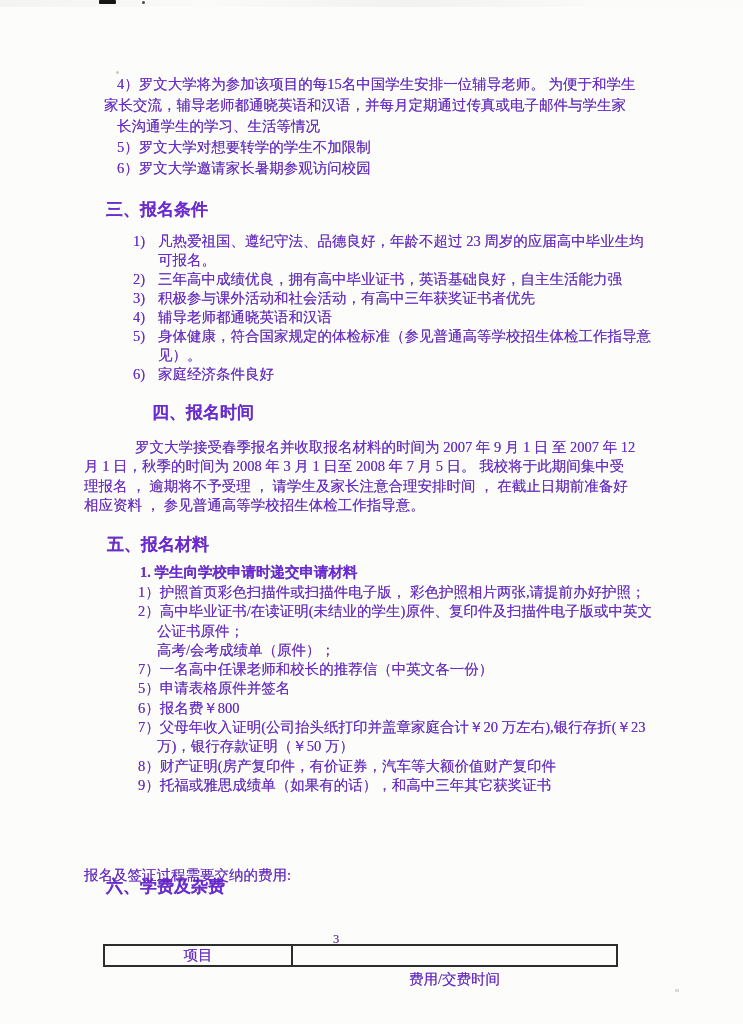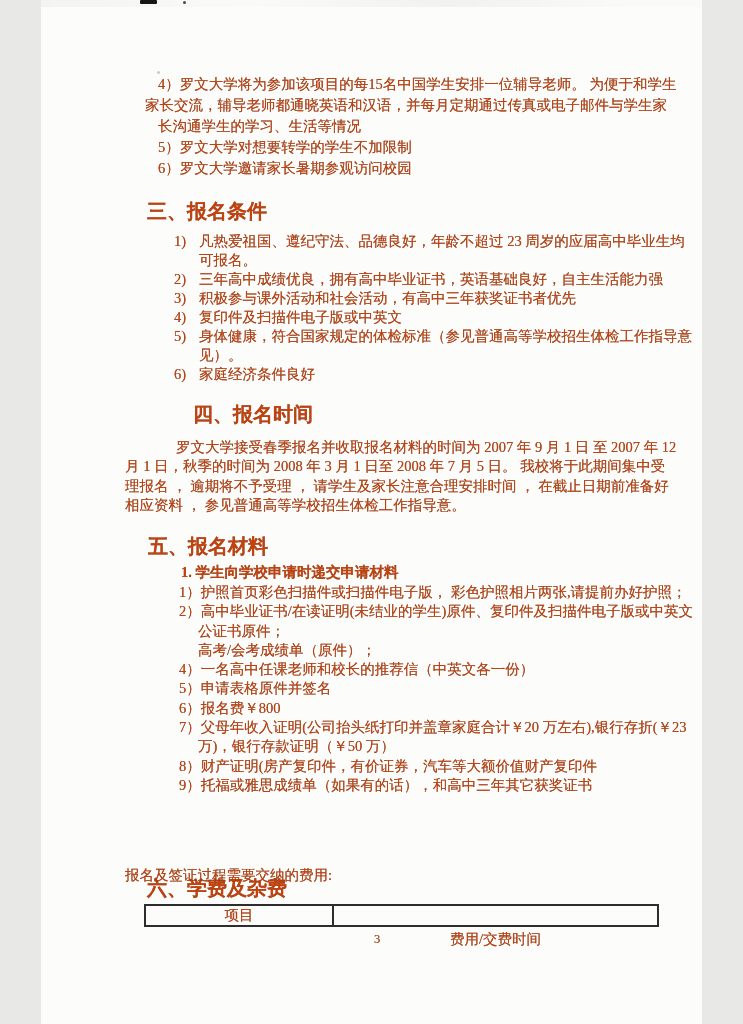--- a/index.html
+++ b/index.html
@@ -1,60 +1,60 @@
 <!DOCTYPE html>
 <html><head>
 <meta charset="utf-8">
 <style>
   html,body { margin:0; padding:0; background:#e8e8e6; }
   .page {
     position:relative;
-    width:661px; height:1024px;
+    width:743px; height:1024px;
     margin:0 auto;
     background:#fcfcfb;
     font-family:"Liberation Serif","DejaVu Serif",serif;
-    color:#c2410c;
+    color:#6d28d9;
     font-size:14.5px;
     overflow:hidden;
     text-shadow:0 0 0.4px rgba(20,20,20,0.55);
   }
   .line { white-space:nowrap; line-height:inherit; }
 
   
   .smudge { position:absolute; left:0; top:0; width:743px; height:7px;
     background:linear-gradient(90deg, rgba(0,0,0,0.035), rgba(0,0,0,0.008) 28%, rgba(0,0,0,0.045) 55%, rgba(0,0,0,0.008) 80%); }
   .a1 { position:absolute; left:99px; top:0; width:17px; height:4px; background:#161616; border-radius:1px; }
   .a2 { position:absolute; left:142px; top:1px; width:3px; height:3px; background:#4a4a4a; border-radius:50%; }
   .a3 { position:absolute; left:116px; top:71px; width:3px; height:3px; background:#c9c9c5; border-radius:50%; }
   .a4 { position:absolute; left:675px; top:989px; width:4px; height:3px; background:#dadad6; }
 
   
   .intro { position:absolute; left:104px; top:74px; line-height:21px; }
   .intro .ind { margin-left:13px; }
 
-  .heading { position:absolute; font-weight:bold; font-size:20px; white-space:nowrap; margin:0; }
+  .heading { position:absolute; font-weight:bold; font-size:17px; white-space:nowrap; margin:0; }
   .h3 { left:106px; top:198px; }
   .h4 { left:107px; top:401px;margin-left:45px; }
   .h5 { left:107px; top:533px;text-align:center; }
   .h6 { left:106px; top:830px;margin-top:45px; }
 
   .s3list { position:absolute; left:133px; top:232px; line-height:19px; }
   .s3item { display:flex; }
   .s3num { width:25px; flex:0 0 25px; }
 
   .para { position:absolute; left:84px; top:438px; line-height:19.4px; }
   .para .pind { margin-left:51px; }
 
   .s5sub { position:absolute; left:140px; top:563px; font-weight:bold; white-space:nowrap; }
   .s5list { position:absolute; left:138px; top:583px; line-height:19.3px; }
   .s5list .cont { margin-left:19px; }
 
   .feeintro { position:absolute; left:84px; top:866px; white-space:nowrap; }
 
-  .fee-table { position:absolute; left:103px; top:904px; width:515px; height:23px;
+  .fee-table { position:absolute; left:103px; top:944px; width:515px; height:23px;
     box-sizing:border-box; border:2px solid #2d2d2d; display:flex; background:#fcfcfb; }
   .fee-cell { display:flex; align-items:center; justify-content:center; white-space:nowrap; }
   .fee-col1 { width:188px; flex:0 0 188px; border-right:2px solid #2d2d2d; box-sizing:border-box; }
   .fee-col2 { flex:1;margin-top:33px; }
 
   .pagenum { position:absolute; left:320px; top:932px; width:32px; text-align:center; font-size:12.5px; }
 </style>
 </head>
 <body>
 
@@ -86,21 +86,21 @@
     <div class="s3item">
       <span class="s3num">2)</span>
       <div class="line">三年高中成绩优良，拥有高中毕业证书，英语基础良好，自主生活能力强</div>
     </div>
     <div class="s3item">
       <span class="s3num">3)</span>
       <div class="line">积极参与课外活动和社会活动，有高中三年获奖证书者优先</div>
     </div>
     <div class="s3item">
       <span class="s3num">4)</span>
-      <div class="line">复印件及扫描件电子版或中英文</div>
+      <div class="line">辅导老师都通晓英语和汉语</div>
     </div>
     <div class="s3item">
       <span class="s3num">5)</span>
       <div>
         <div class="line">身体健康，符合国家规定的体检标准（参见普通高等学校招生体检工作指导意</div>
         <div class="line">见）。</div>
       </div>
     </div>
     <div class="s3item">
       <span class="s3num">6)</span>
@@ -116,21 +116,21 @@
     <div class="line">相应资料 ， 参见普通高等学校招生体检工作指导意。</div>
   </div>
 
   <h2 class="heading h5">五、报名材料</h2>
   <div class="s5sub line">1. 学生向学校申请时递交申请材料</div>
   <div class="s5list">
     <div class="line">1）护照首页彩色扫描件或扫描件电子版， 彩色护照相片两张,请提前办好护照；</div>
     <div class="line">2）高中毕业证书/在读证明(未结业的学生)原件、复印件及扫描件电子版或中英文</div>
     <div class="line cont">公证书原件；</div>
     <div class="line cont">高考/会考成绩单（原件）；</div>
-    <div class="line">4）一名高中任课老师和校长的推荐信（中英文各一份）</div>
+    <div class="line">7）一名高中任课老师和校长的推荐信（中英文各一份）</div>
     <div class="line">5）申请表格原件并签名</div>
     <div class="line">6）报名费￥800</div>
     <div class="line">7）父母年收入证明(公司抬头纸打印并盖章家庭合计￥20 万左右),银行存折(￥23</div>
     <div class="line cont">万)，银行存款证明（￥50 万）</div>
     <div class="line">8）财产证明(房产复印件，有价证券，汽车等大额价值财产复印件</div>
     <div class="line">9）托福或雅思成绩单（如果有的话），和高中三年其它获奖证书</div>
   </div>
 
   <h2 class="heading h6">六、学费及杂费</h2>
   <div class="feeintro">报名及签证过程需要交纳的费用:</div>

